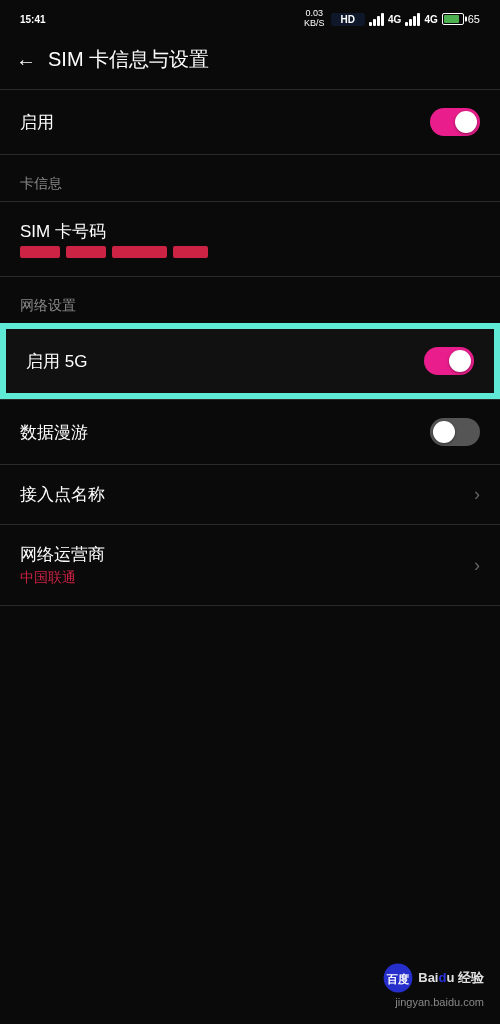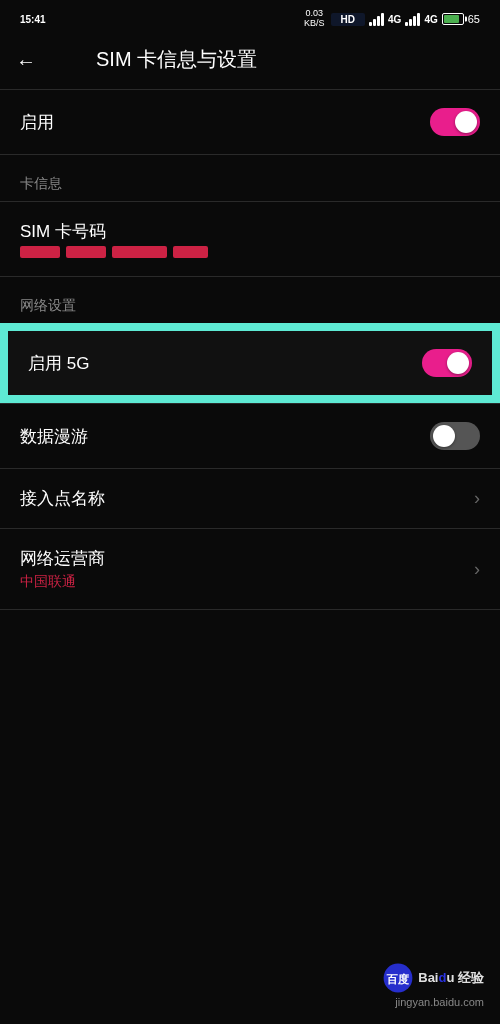--- a/index.html
+++ b/index.html
@@ -112,21 +112,20 @@
     .back-arrow {
       font-size: 20px;
       color: #ffffff;
       cursor: pointer;
     }
 
     .page-title {
       font-size: 20px;
       font-weight: 500;
       color: #ffffff;
-      margin-left: 48px;
     }
 
     
     .divider {
       height: 1px;
       background: #2a2a2a;
       margin: 0;
     }
 
     
@@ -137,21 +136,21 @@
     .settings-item {
       display: flex;
       justify-content: space-between;
       align-items: center;
       padding: 18px 20px;
       background: #0a0a0a;
       position: relative;
     }
 
     .settings-item.highlighted {
-      border: 8px solid #5eead4;
+      border: 6px solid #5eead4;
       margin: 0;
       background: #111;
     }
 
     .item-label {
       font-size: 17px;
       color: #ffffff;
       font-weight: 400;
     }
 

